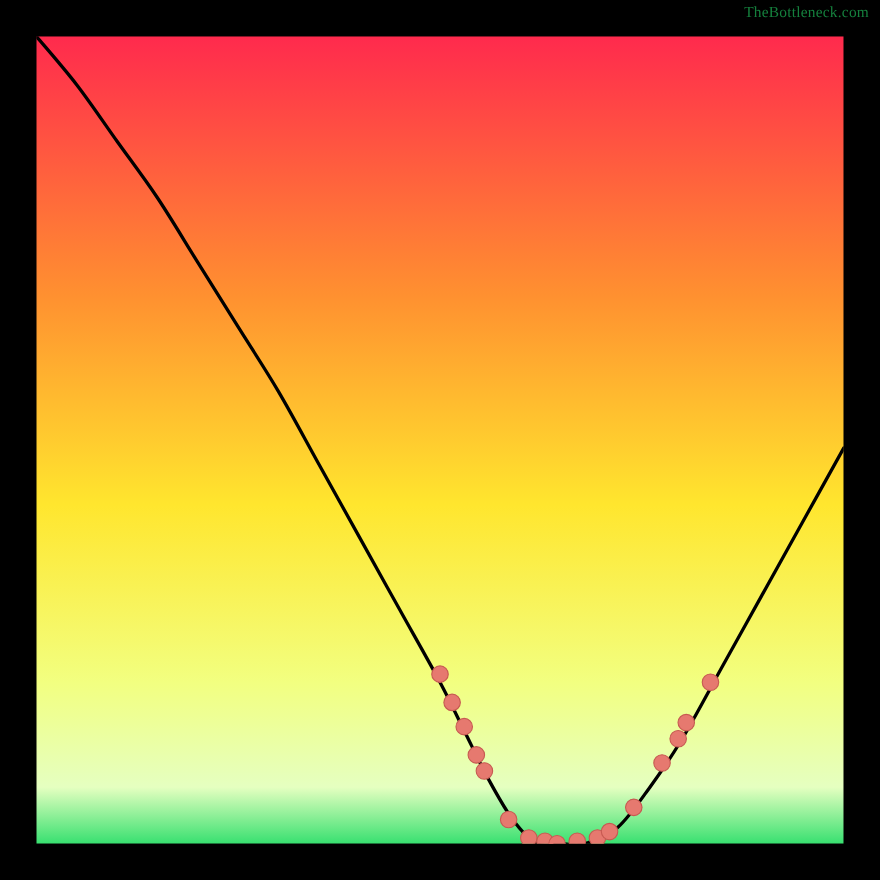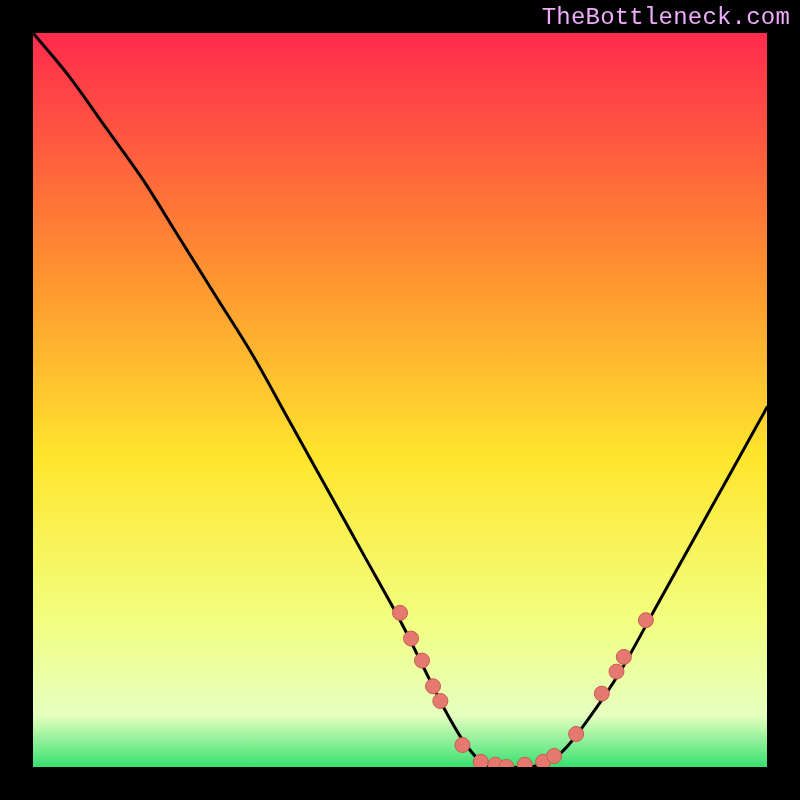--- a/index.html
+++ b/index.html
@@ -7,23 +7,23 @@
   .frame {
     width: 800px;
     height: 800px;
     background: #000;
     position: relative;
   }
   .watermark {
     position: absolute;
     top: 4px;
     right: 10px;
-    color: #f0abfc;
-    font-family: Liberation Mono, monospace;
-    font-size: 24px;
+    color: #15803d;
+    font-family: Liberation Serif, serif;
+    font-size: 14px;
     font-weight: 500;
     letter-spacing: 0.2px;
     z-index: 10;
   }
   .plot-area {
     position: absolute;
     left: 33px;
     top: 33px;
     width: 734px;
     height: 734px;

